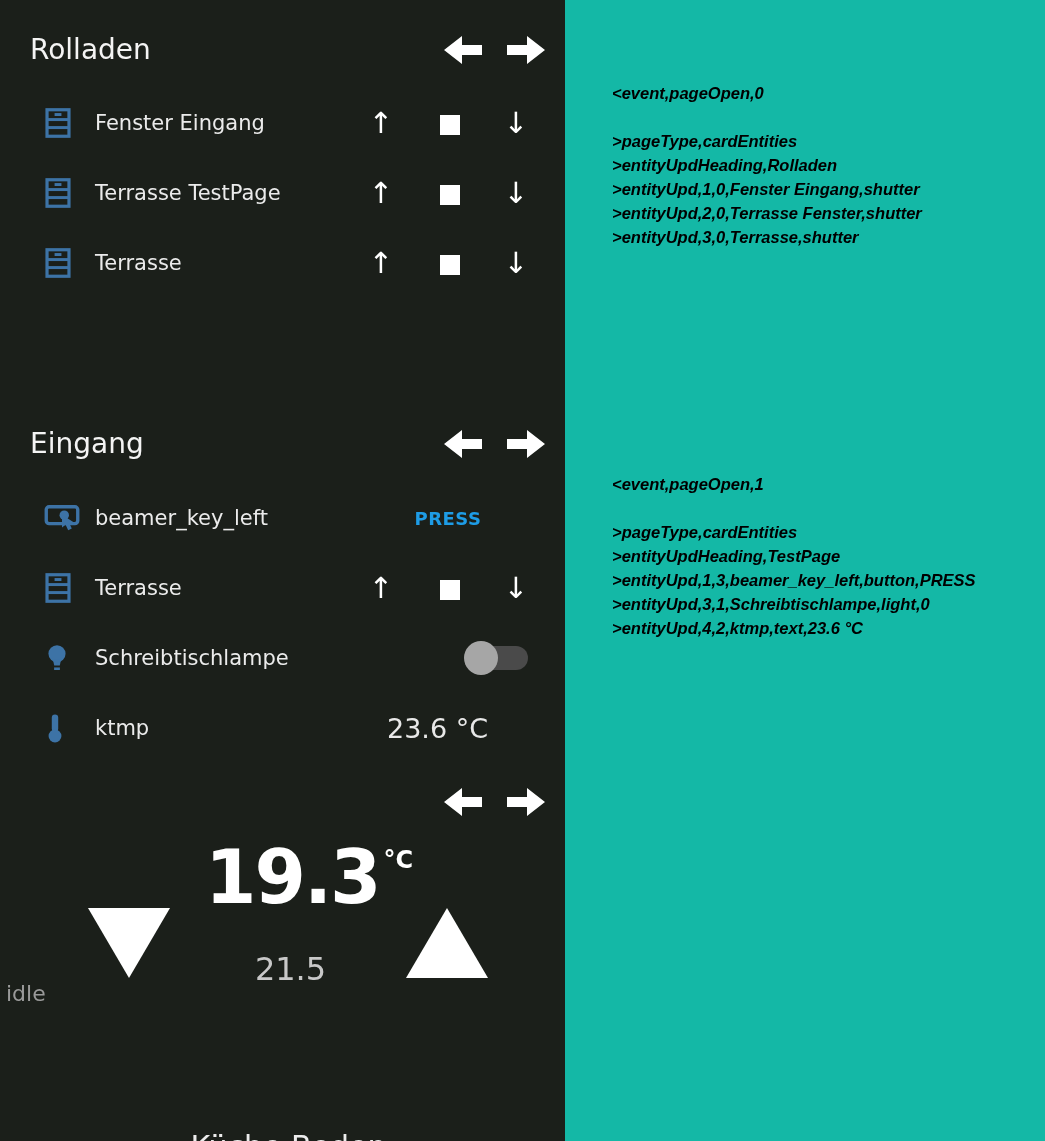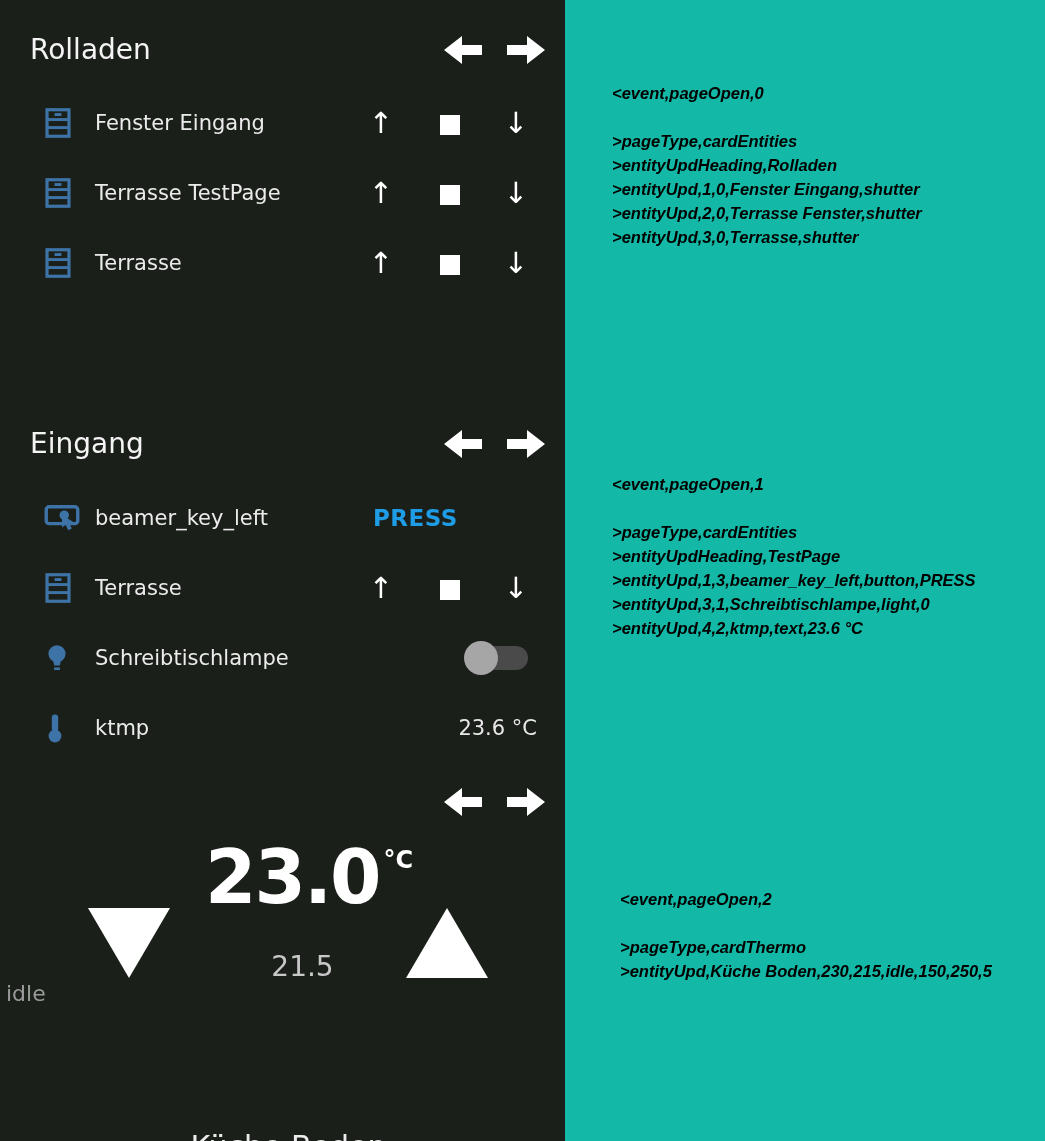--- a/index.html
+++ b/index.html
@@ -11,34 +11,34 @@
   .nav{position:absolute;width:38px;height:28px;cursor:pointer;}
   .nav.left{left:444px;} .nav.right{left:507px;}
   .erow{position:absolute;left:0;width:565px;height:44px;}
   .eicon{position:absolute;left:44px;top:50%;transform:translateY(-50%);line-height:0;}
   .ename{position:absolute;left:95px;top:50%;transform:translateY(-50%);font-size:21px;color:#ebebeb;white-space:nowrap;}
   .ctl{position:absolute;top:50%;transform:translateY(-50%);width:40px;text-align:center;
        color:#ffffff;font-size:29px;line-height:40px;cursor:pointer;}
   .ctl.up{left:361px;} .ctl.stop{left:430px;} .ctl.down{left:496px;}
   .sq{display:inline-block;width:20px;height:20px;background:#ffffff;vertical-align:middle;}
   .press{position:absolute;left:373px;width:150px;top:50%;transform:translateY(-50%);
-         text-align:left;font-size:23px;font-weight:600;letter-spacing:0.5px;color:#1e9ce6;cursor:pointer;}
+         text-align:center;font-size:18px;font-weight:600;letter-spacing:0.5px;color:#1e9ce6;cursor:pointer;}
   .eval{position:absolute;left:387px;width:150px;top:50%;transform:translateY(-50%);
-        text-align:right;font-size:21px;color:#e8e8e8;white-space:nowrap;}
+        font-size:27px;color:#e8e8e8;white-space:nowrap;}
   .toggle{position:absolute;left:470px;top:50%;transform:translateY(-50%);width:58px;height:24px;cursor:pointer;}
   .toggle .track{position:absolute;left:0;top:0;width:58px;height:24px;border-radius:12px;background:#4a4a4a;}
   .toggle .knob{position:absolute;left:-6px;top:-5px;width:34px;height:34px;border-radius:50%;background:#a6a6a6;}
   
   .temp-block{position:absolute;left:205px;top:838px;display:flex;align-items:flex-start;}
   .temp-cur{font-size:74px;font-weight:700;line-height:78px;color:#ffffff;letter-spacing:-2px;}
   .temp-unit{font-size:24px;font-weight:700;color:#ffffff;margin-top:8px;margin-left:4px;}
   .tri{position:absolute;width:0;height:0;cursor:pointer;}
   .tri.down{left:88px;top:908px;border-left:41px solid transparent;border-right:41px solid transparent;border-top:70px solid #ffffff;}
   .tri.up{left:406px;top:908px;border-left:41px solid transparent;border-right:41px solid transparent;border-bottom:70px solid #ffffff;}
-  .t-target{position:absolute;left:20px;width:565px;top:950px;text-align:center;font-size:28px;color:#c8c8c8;}
+  .t-target{position:absolute;left:8px;width:565px;top:950px;text-align:center;font-size:32px;color:#c8c8c8;}
   .t-state{position:absolute;left:6px;width:565px;top:981px;text-align:left;font-size:22px;color:#9a9a9a;}
   .t-name{position:absolute;left:6px;width:565px;top:1082px;text-align:center;font-size:30px;color:#ececec;margin-top:47px;}
   
   .pblock{position:absolute;font-family:"Liberation Sans",sans-serif;font-weight:700;
           font-size:16.5px;color:#000;font-style:italic;}
   .pline{height:24px;line-height:24px;white-space:pre;}
 </style>
 </head>
 <body>
 
@@ -174,21 +174,21 @@
 
     <div>
       <svg class="nav left" style="top:788px" viewBox="0 0 38 28">
         <polygon points="38,9 18,9 18,0 0,14 18,28 18,19 38,19" fill="#ffffff"></polygon>
       </svg>
       <svg class="nav right" style="top:788px" viewBox="0 0 38 28">
         <polygon points="0,9 20,9 20,0 38,14 20,28 20,19 0,19" fill="#ffffff"></polygon>
       </svg>
 
       <div class="temp-block">
-        <span class="temp-cur">23.0</span>
+        <span class="temp-cur">19.3</span>
         <span class="temp-unit">°C</span>
       </div>
 
       <div class="tri down"></div>
       <div class="tri up"></div>
 
       <div class="t-target">21.5</div>
       <div class="t-state">idle</div>
       <div class="t-name">Küche Boden</div>
     </div>
@@ -207,20 +207,14 @@
   <div class="pblock" style="left:612px;top:472px">
     <div class="pline">&lt;event,pageOpen,1</div>
     <div class="pline"></div>
     <div class="pline">&gt;pageType,cardEntities</div>
     <div class="pline">&gt;entityUpdHeading,TestPage</div>
     <div class="pline">&gt;entityUpd,1,3,beamer_key_left,button,PRESS</div>
     <div class="pline">&gt;entityUpd,3,1,Schreibtischlampe,light,0</div>
     <div class="pline">&gt;entityUpd,4,2,ktmp,text,23.6 °C</div>
   </div>
 
-  <div class="pblock" style="left:620px;top:887px">
-    <div class="pline">&lt;event,pageOpen,2</div>
-    <div class="pline"></div>
-    <div class="pline">&gt;pageType,cardThermo</div>
-    <div class="pline">&gt;entityUpd,Küche Boden,230,215,idle,150,250,5</div>
-  </div>
 
 </div>
 
 </body></html>

